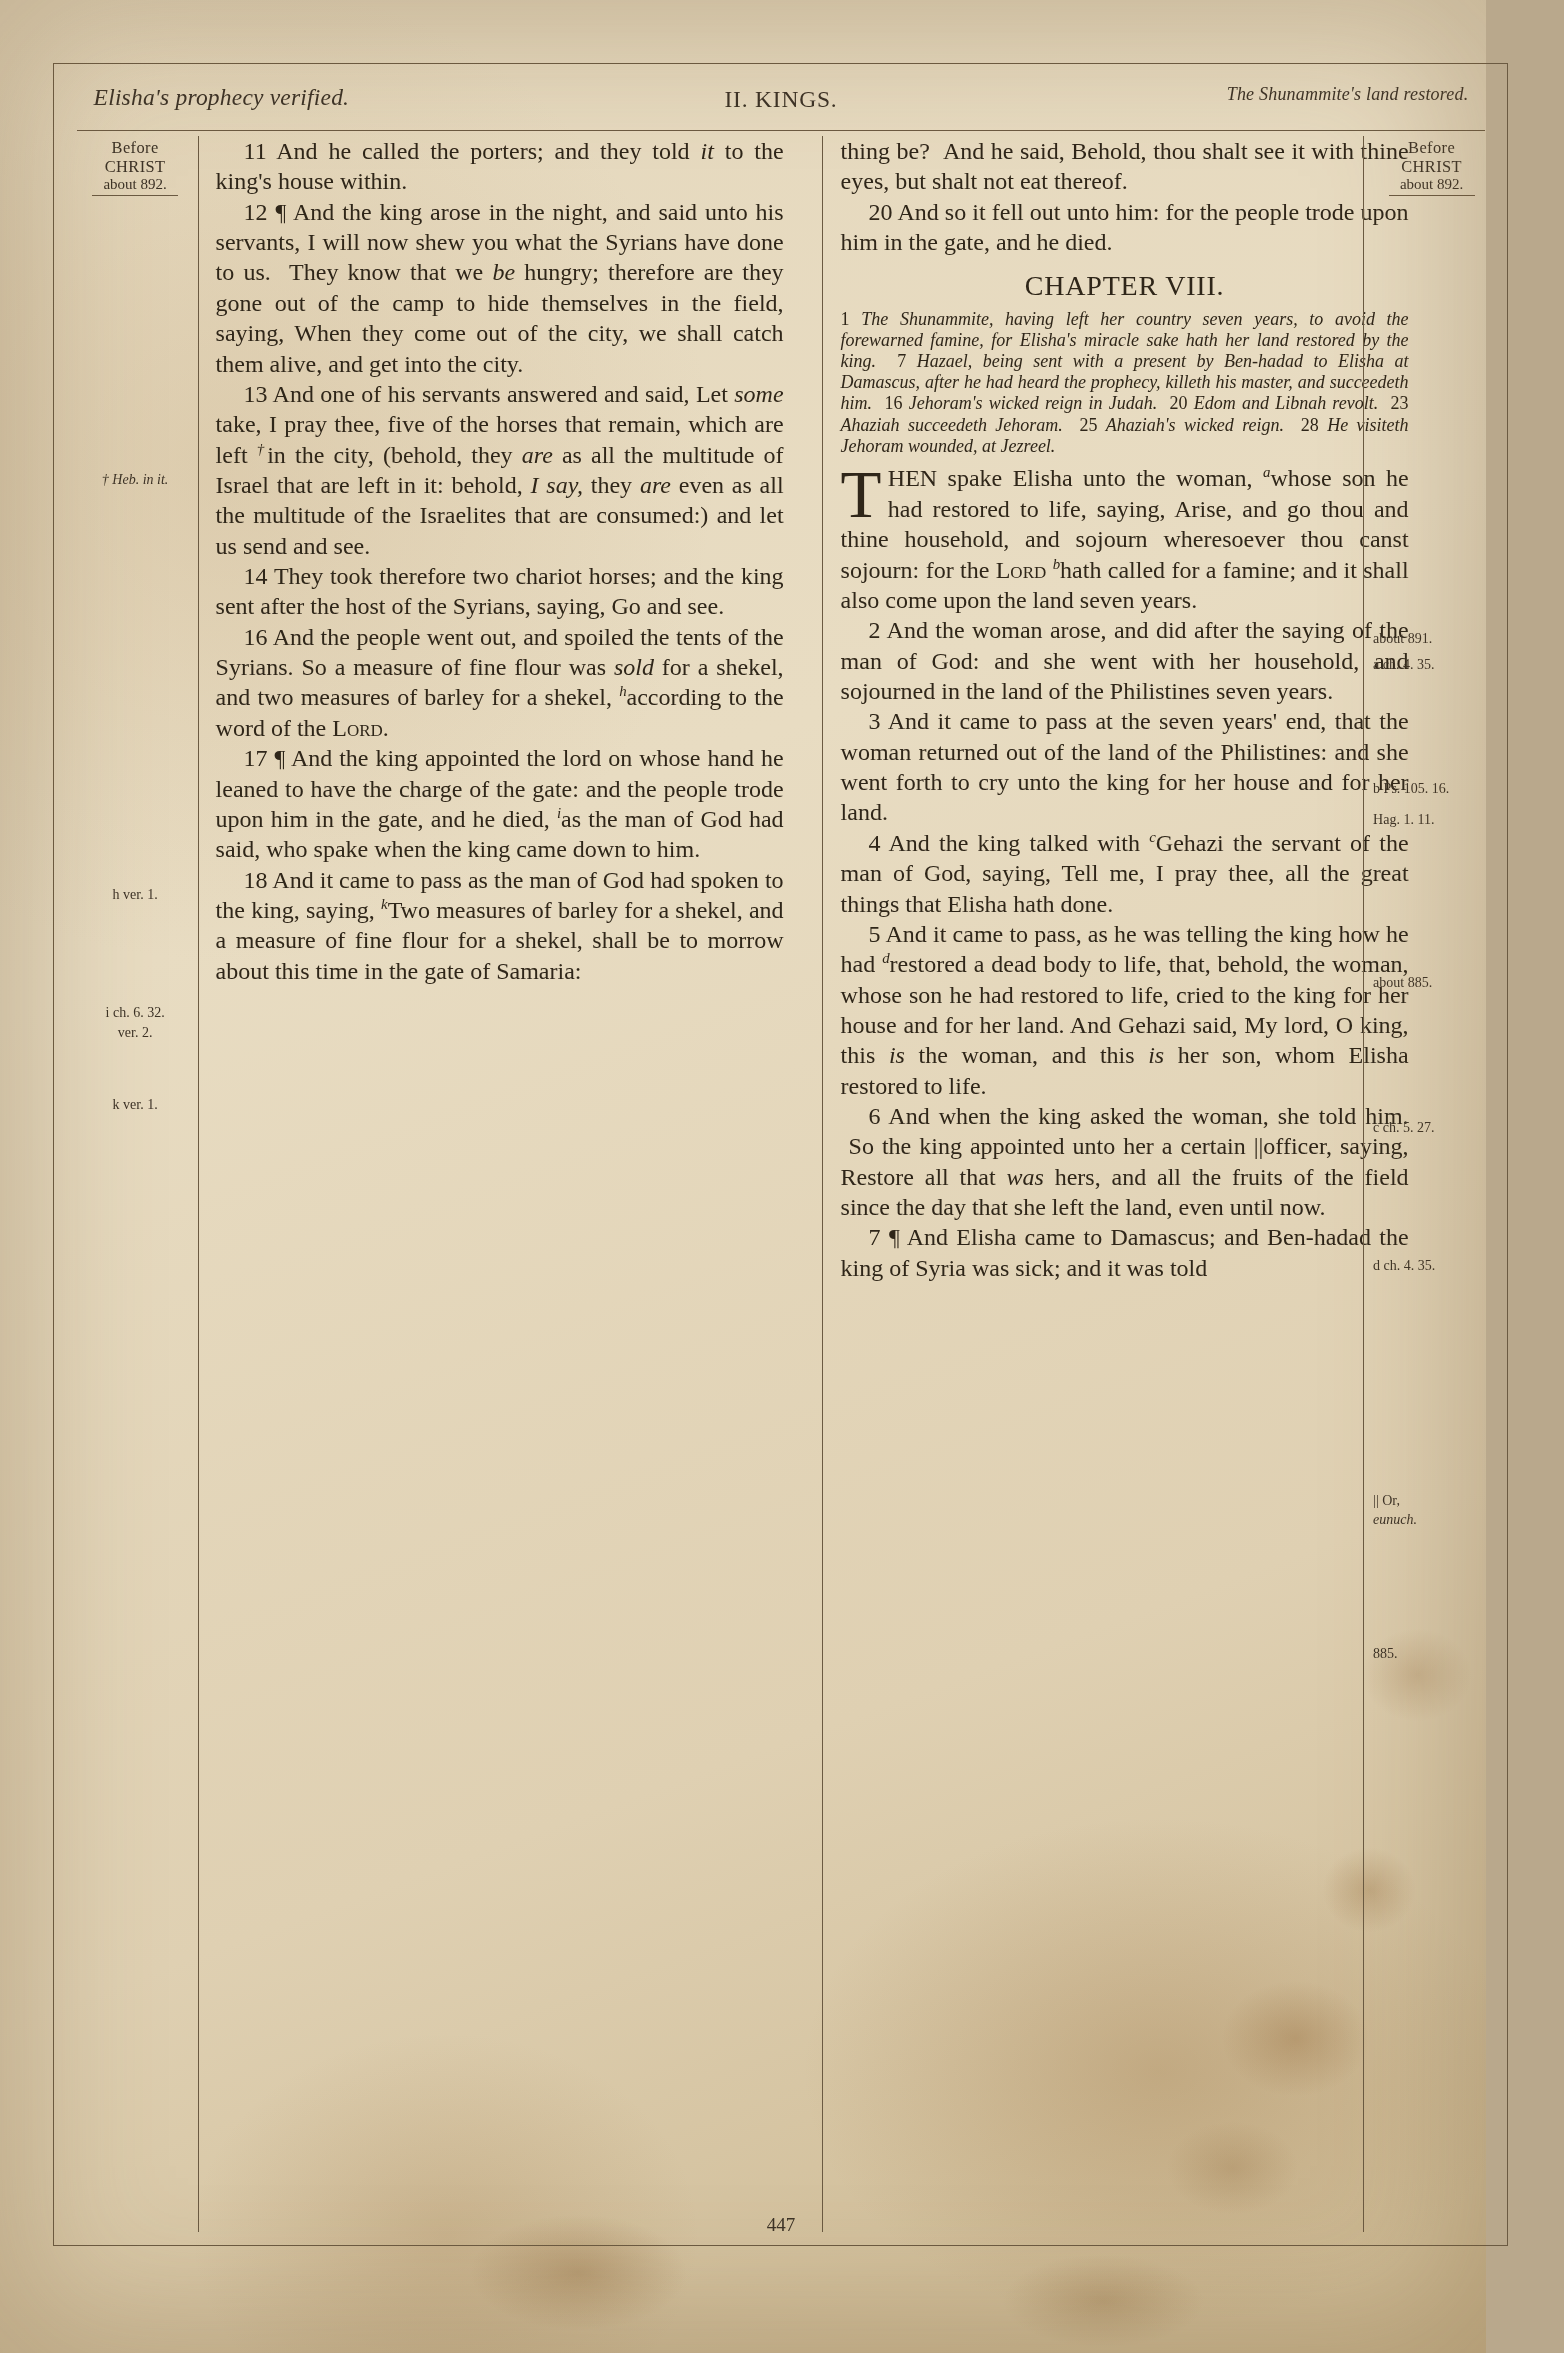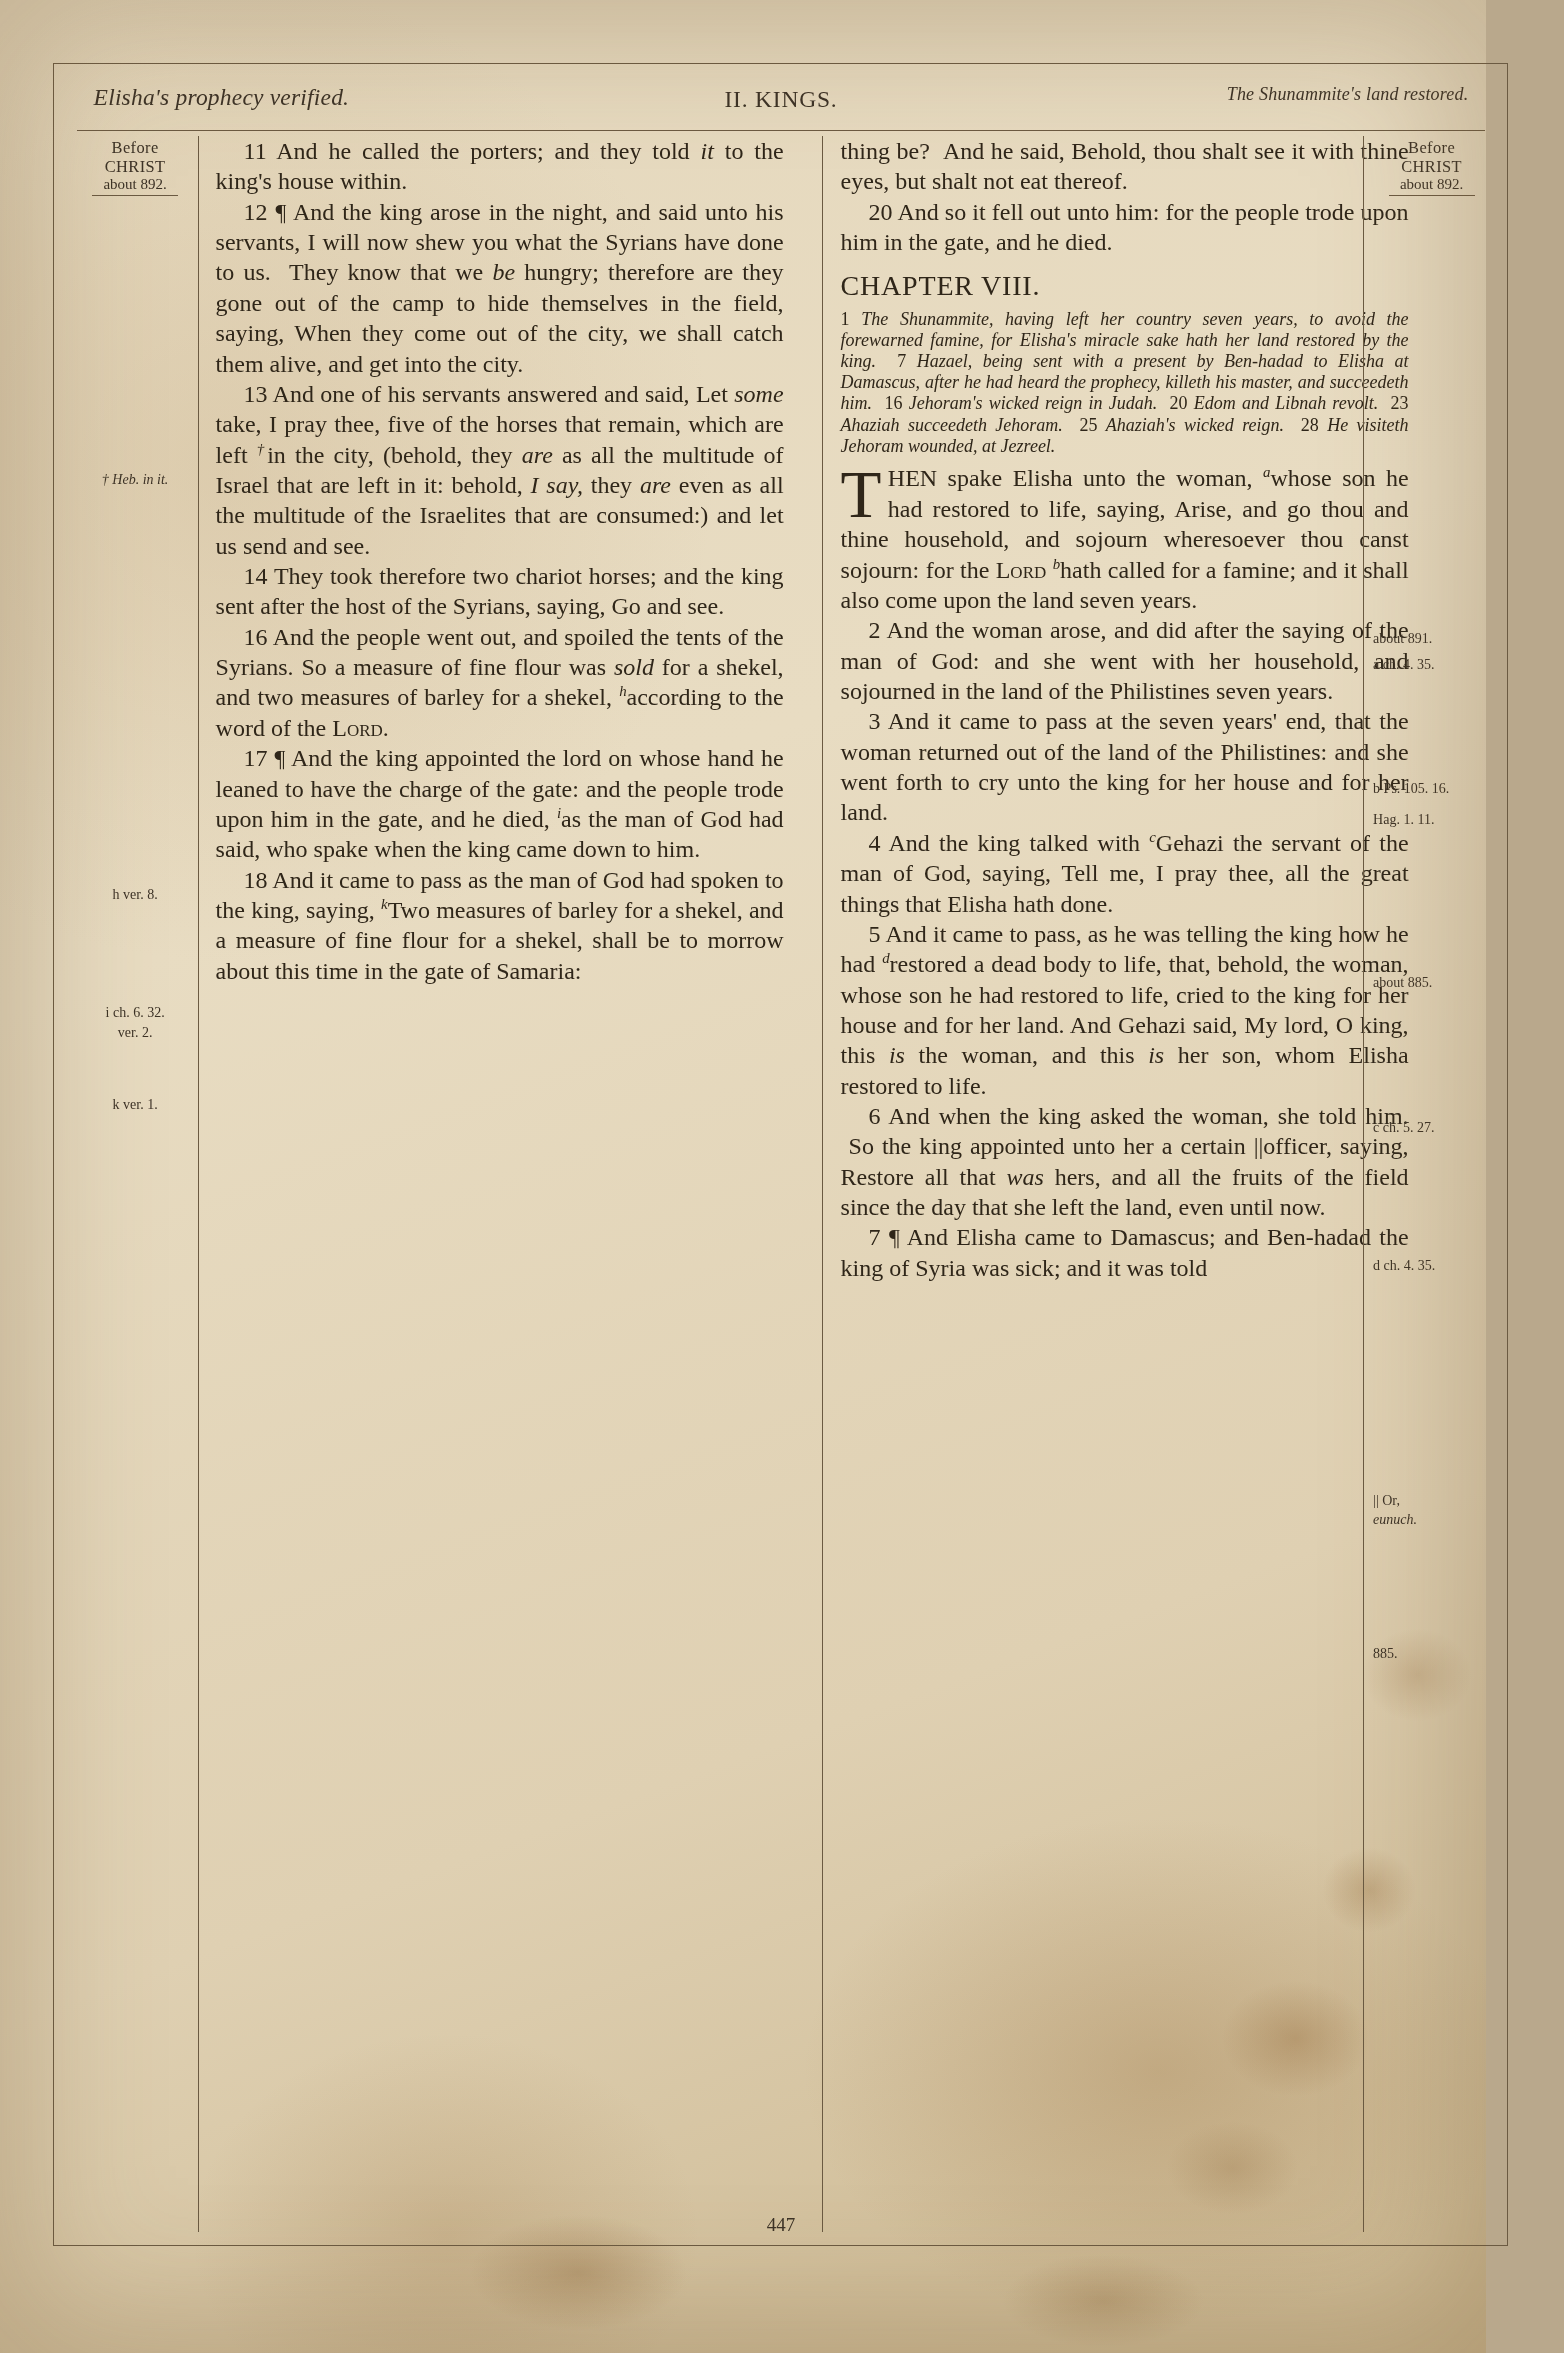--- a/index.html
+++ b/index.html
@@ -149,21 +149,21 @@
   .col p.noind { text-indent: 0; }
   i, .ital { font-style: italic; }
   .sc { font-variant: small-caps; }
   .sup {
     font-size: 0.62em;
     vertical-align: super;
     font-style: italic;
   }
 
   .chaphead {
-    text-align: left;
+    text-align: center;
     font-size: 28px;
     letter-spacing: 0.8px;
     margin: 11px 0 4.7px 0;
     color: #2f2619;
   }
   .argument {
     font-style: italic;
     font-size: 18px;
     line-height: 1.18;
     text-align: justify;
@@ -228,21 +228,21 @@
     <div class="cols">
 
       <div class="marg left">
         <div class="marg-note hdr-note" style="top:1.6px;">
           <div class="big">Before</div>
           <div class="big">CHRIST</div>
           <div>about 892.</div>
           <div class="hdr-underline"></div>
         </div>
         <div class="marg-note ital" style="top:336px;">† Heb. in it.</div>
-        <div class="marg-note" style="top:751px;">h ver. 8.</div>
+        <div class="marg-note" style="top:751px;">h ver. 1.</div>
         <div class="marg-note" style="top:869px;">i ch. 6. 32.</div>
         <div class="marg-note" style="top:889px;">ver. 2.</div>
         <div class="marg-note" style="top:961px;">k ver. 1.</div>
       </div>
 
       <div class="rule r1"></div>
 
       <div class="col c1">
         <p>11 And he called the porters; and they told <i>it</i> to the king's house within.</p>
         <p>12 ¶ And the king arose in the night, and said unto his servants, I will now shew you what the Syrians have done to us. &nbsp;They know that we <i>be</i> hungry; therefore are they gone out of the camp to hide themselves in the field, saying, When they come out of the city, we shall catch them alive, and get into the city.</p>

